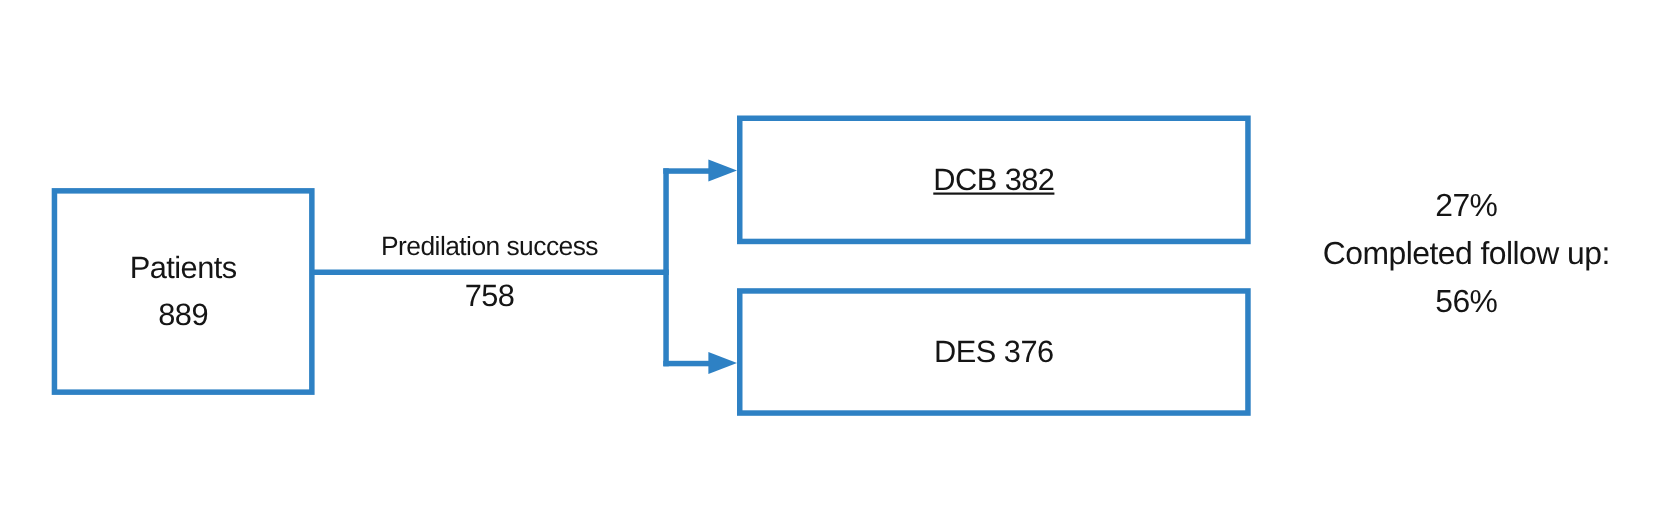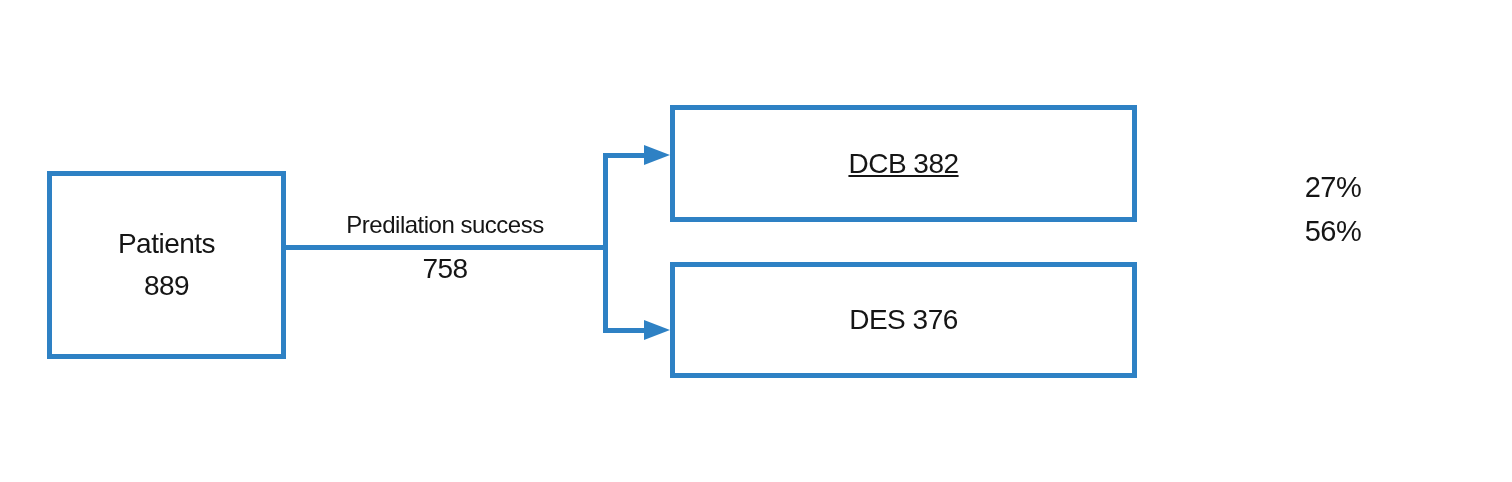--- a/index.html
+++ b/index.html
@@ -91,16 +91,17 @@
   <div class="box dcb-box">
     <div class="line">DCB 382</div>
   </div>
 
   <div class="box des-box">
     <div class="line">DES 376</div>
   </div>
 
   <div class="followup">
     <div>27%</div>
+    <div>Completed follow up:</div>
     <div>56%</div>
   </div>
 
 </div>
 
 </body></html>

